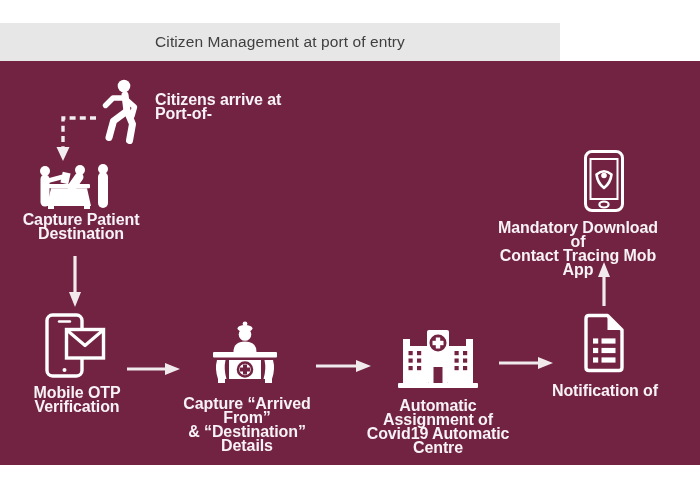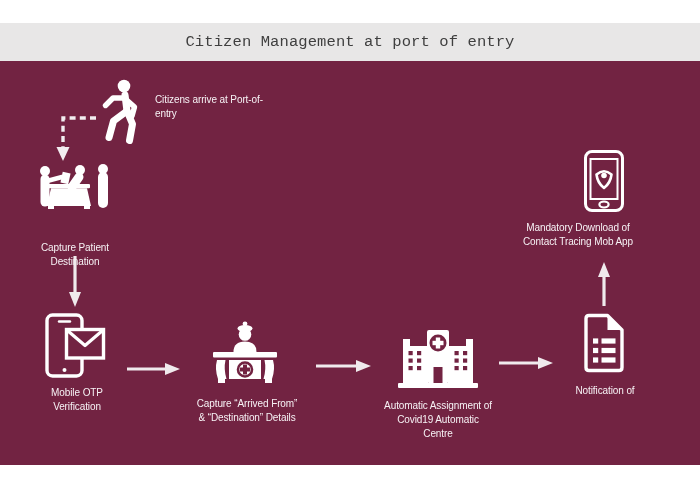--- a/index.html
+++ b/index.html
@@ -1,32 +1,32 @@
 <!DOCTYPE html>
 <html><head>
 <meta charset="utf-8">
 <style>
   html,body { margin:0; padding:0; background:#ffffff; }
   .stage {
     position:relative; width:700px; height:490px; background:#ffffff;
     font-family:"Liberation Sans", sans-serif; overflow:hidden;
   }
   .titlebar {
-    position:absolute; left:0; top:23px; width:700px; height:38px;
-    background:#E8E7E7; display:flex; align-items:center; justify-content:center;font-family:Liberation Mono, monospace;
+    position:absolute; left:0; top:23px; width:560px; height:38px;
+    background:#E8E7E7; display:flex; align-items:center; justify-content:center;
   }
   .titlebar .title-text { color:#3F3F3F; font-size:15.5px; letter-spacing:0.1px; }
   .main {
     position:absolute; left:0; top:61px; width:700px; height:404px;
     background:#722342;
   }
   .connectors { position:absolute; left:0; top:0; width:700px; height:404px; }
   .icon-box { position:absolute; }
   .label {
-    position:absolute; color:#F7F2F5; font-weight:normal; font-size:10px;
+    position:absolute; color:#F7F2F5; font-weight:bold; font-size:16px;
     line-height:14px; letter-spacing:-0.1px; text-align:center;
   }
   .label .line { display:block; }
   .label.left { text-align:left; }
 </style>
 </head>
 <body>
 
 <div class="stage">
 
@@ -74,40 +74,39 @@
           <path d="M24.5 20 L33.5 28 L31 37"></path>
         </g>
         <g stroke="#fff" stroke-width="7" stroke-linecap="round" stroke-linejoin="round">
           <path d="M26 32 L12.5 42 L8 58.5"></path>
           <path d="M26 32 L31.5 45 L28.5 61.5"></path>
         </g>
       </svg>
     </div>
     <div class="label left" style="left:155px; top:32px; width:150px;">
       <span class="line">Citizens arrive at Port-of-</span>
-      <span class="line">entry</span>
     </div>
 
     <div class="icon-box" style="left:33px; top:100px;">
       <svg width="80" height="50" viewBox="0 0 80 50" fill="none">
         <circle cx="12" cy="10" r="5" fill="#fff"></circle>
         <path d="M12 18 L12 41" stroke="#fff" stroke-width="9" stroke-linecap="round"></path>
         <path d="M14 20 L29 16" stroke="#fff" stroke-width="4.5" stroke-linecap="round"></path>
         <rect x="28.5" y="11.5" width="8" height="11" fill="#fff" transform="rotate(12 32.5 17)"></rect>
         <circle cx="47" cy="9" r="5" fill="#fff"></circle>
         <path d="M46 16 L39 26" stroke="#fff" stroke-width="9" stroke-linecap="round"></path>
         <circle cx="70" cy="8" r="5" fill="#fff"></circle>
         <path d="M70 16 L70 42" stroke="#fff" stroke-width="10" stroke-linecap="round"></path>
         <rect x="15" y="23" width="42" height="4.2" rx="1" fill="#fff"></rect>
         <path d="M18 27.2 L54 27.2 L58 45 L14 45 Z" fill="#fff"></path>
         <rect x="15" y="45" width="6" height="3" fill="#fff"></rect>
         <rect x="51" y="45" width="6" height="3" fill="#fff"></rect>
       </svg>
     </div>
-    <div class="label" style="left:13px; top:152px; width:124px;margin-top:28px;">
+    <div class="label" style="left:19px; top:152px; width:124px;">
       <span class="line">Capture Patient</span>
       <span class="line">Destination</span>
     </div>
 
     <div class="icon-box" style="left:44px; top:251px;">
       <svg width="62" height="68" viewBox="0 0 62 68" fill="none">
         <rect x="3" y="3" width="35" height="61" rx="5.5" stroke="#fff" stroke-width="3.4"></rect>
         <line x1="15" y1="9.5" x2="26" y2="9.5" stroke="#fff" stroke-width="2.4" stroke-linecap="round"></line>
         <circle cx="20.5" cy="58" r="2" fill="#fff"></circle>
         <rect x="22.5" y="17.5" width="37" height="28.5" fill="#722342" stroke="#fff" stroke-width="3.4"></rect>

